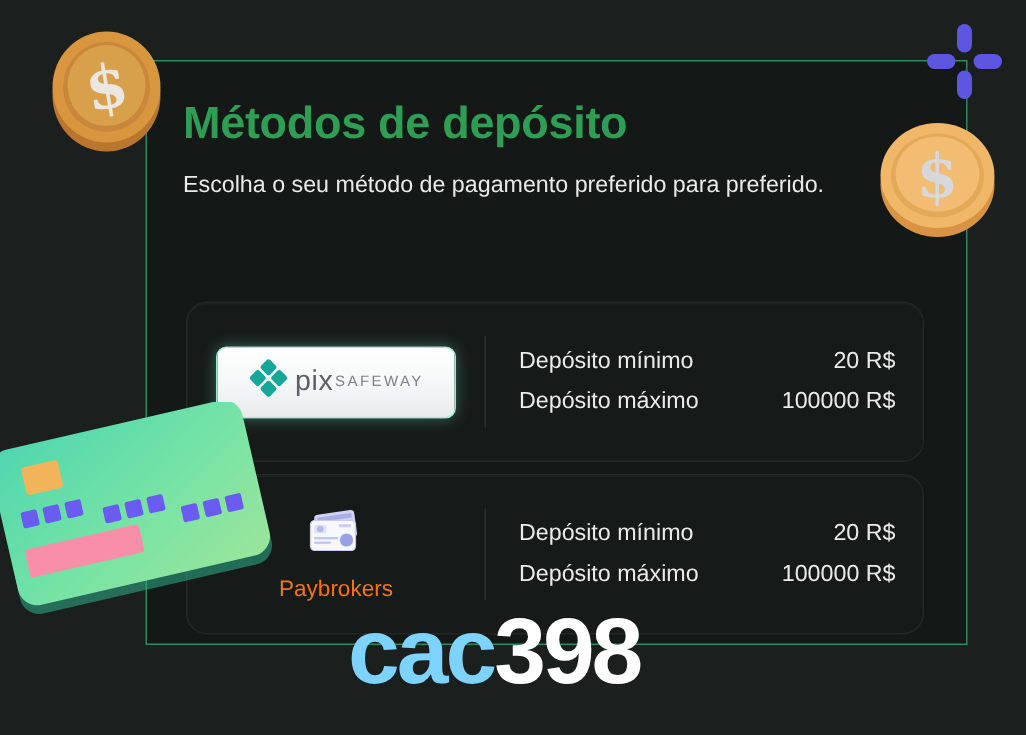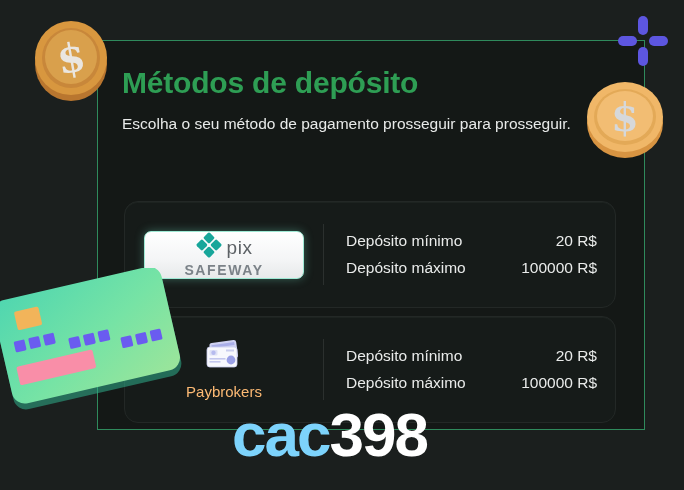--- a/index.html
+++ b/index.html
@@ -120,44 +120,44 @@
 
   
   .pix-tile {
     width: 158px;
     height: 46px;
     border-radius: 7px;
     background: linear-gradient(180deg,#ffffff 0%,#f4f5f6 60%,#e7e9ea 100%);
     border: 1px solid #9ee9d4;
     box-shadow: 0 0 10px rgba(120,230,200,0.35);
     display: flex;
-    flex-direction: column;
+    flex-direction: row;
     align-items: center;
     justify-content: center;
     gap: 1px;
   }
   .pix-top { display: flex; align-items: center; gap: 5px; }
   .pix-word {
     font-size: 19px;
     color: #5c6165;
     font-weight: 400;
     letter-spacing: 0.5px;
     line-height: 1;
   }
   .pix-safeway {
-    font-size: 14px;
-    font-weight: 700;
+    font-size: 10px;
+    font-weight: 400;
     color: #7b8288;
     letter-spacing: 1.6px;
     line-height: 1;
   }
 
   
   .paybrokers-label {
-    color: #fdba74;
+    color: #f97316;
     font-size: 15px;
     font-weight: 400;
   }
 
   
   .deco { position: absolute; z-index: 30; pointer-events: none; }
 
   .coin-left { left: 30px; top: 12px; width: 82px; height: 92px; }
   .coin-right { left: 582px; top: 74px; width: 86px; height: 86px; }
   .plus-icon { left: 616px; top: 14px; width: 54px; height: 54px; }
@@ -179,21 +179,21 @@
   .wm-b { color: #ffffff; }
 </style>
 </head>
 <body>
 
 <div id="page">
 
   <div class="deposit-panel">
     <div class="panel-inner">
       <h1 class="panel-title">Métodos de depósito</h1>
-      <p class="panel-subtitle">Escolha o seu método de pagamento prosseguir para prosseguir.</p>
+      <p class="panel-subtitle">Escolha o seu método de pagamento preferido para preferido.</p>
     </div>
 
     <div class="methods-list">
 
       <div class="method-card">
         <div class="method-brand">
           <div class="pix-tile">
             <div class="pix-top">
               <span>
                 <svg width="26" height="26" viewBox="0 0 40 40">

